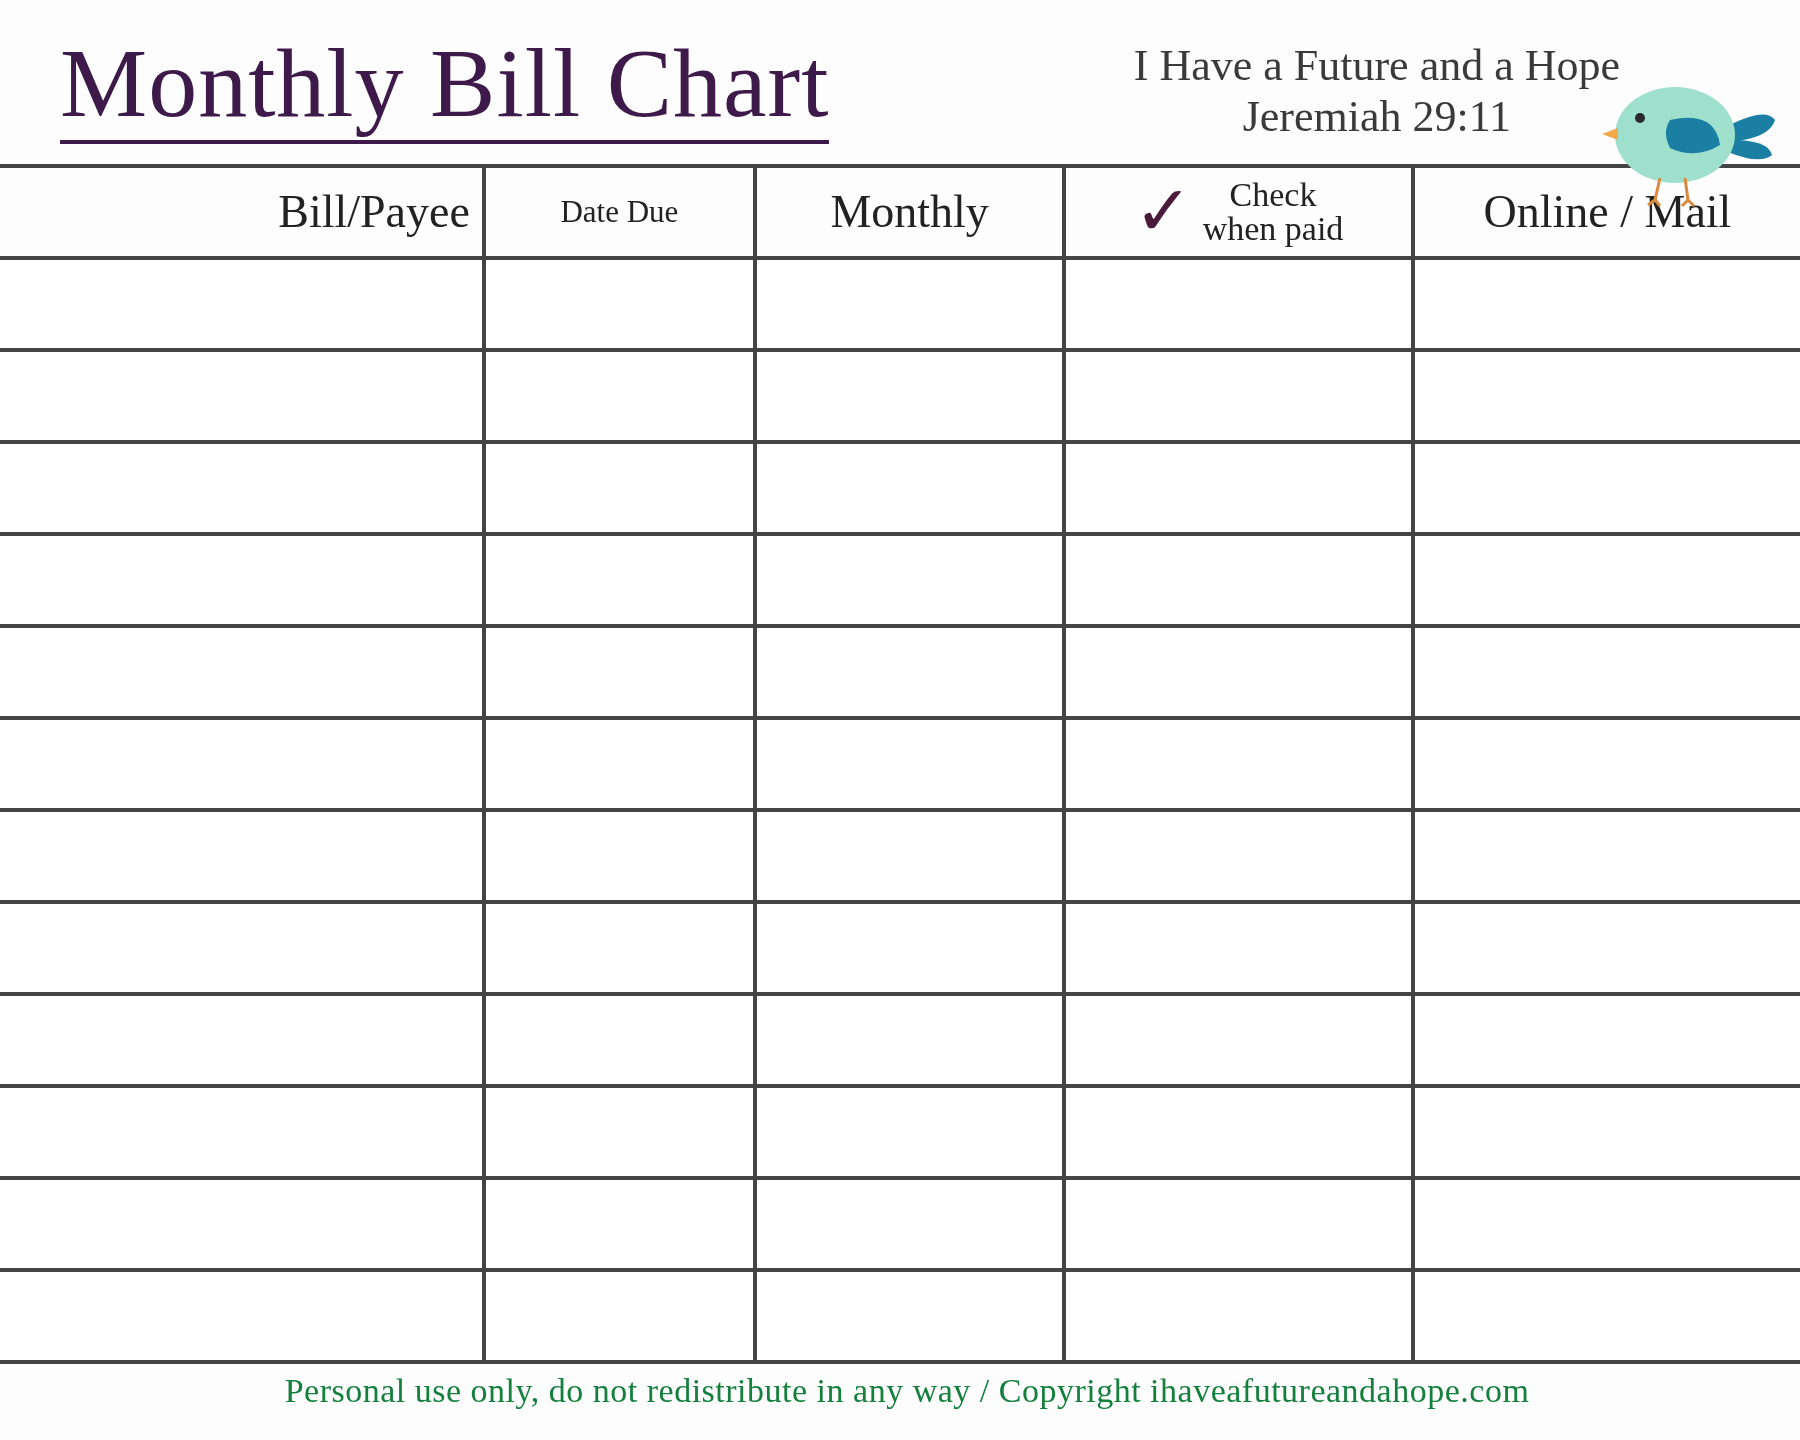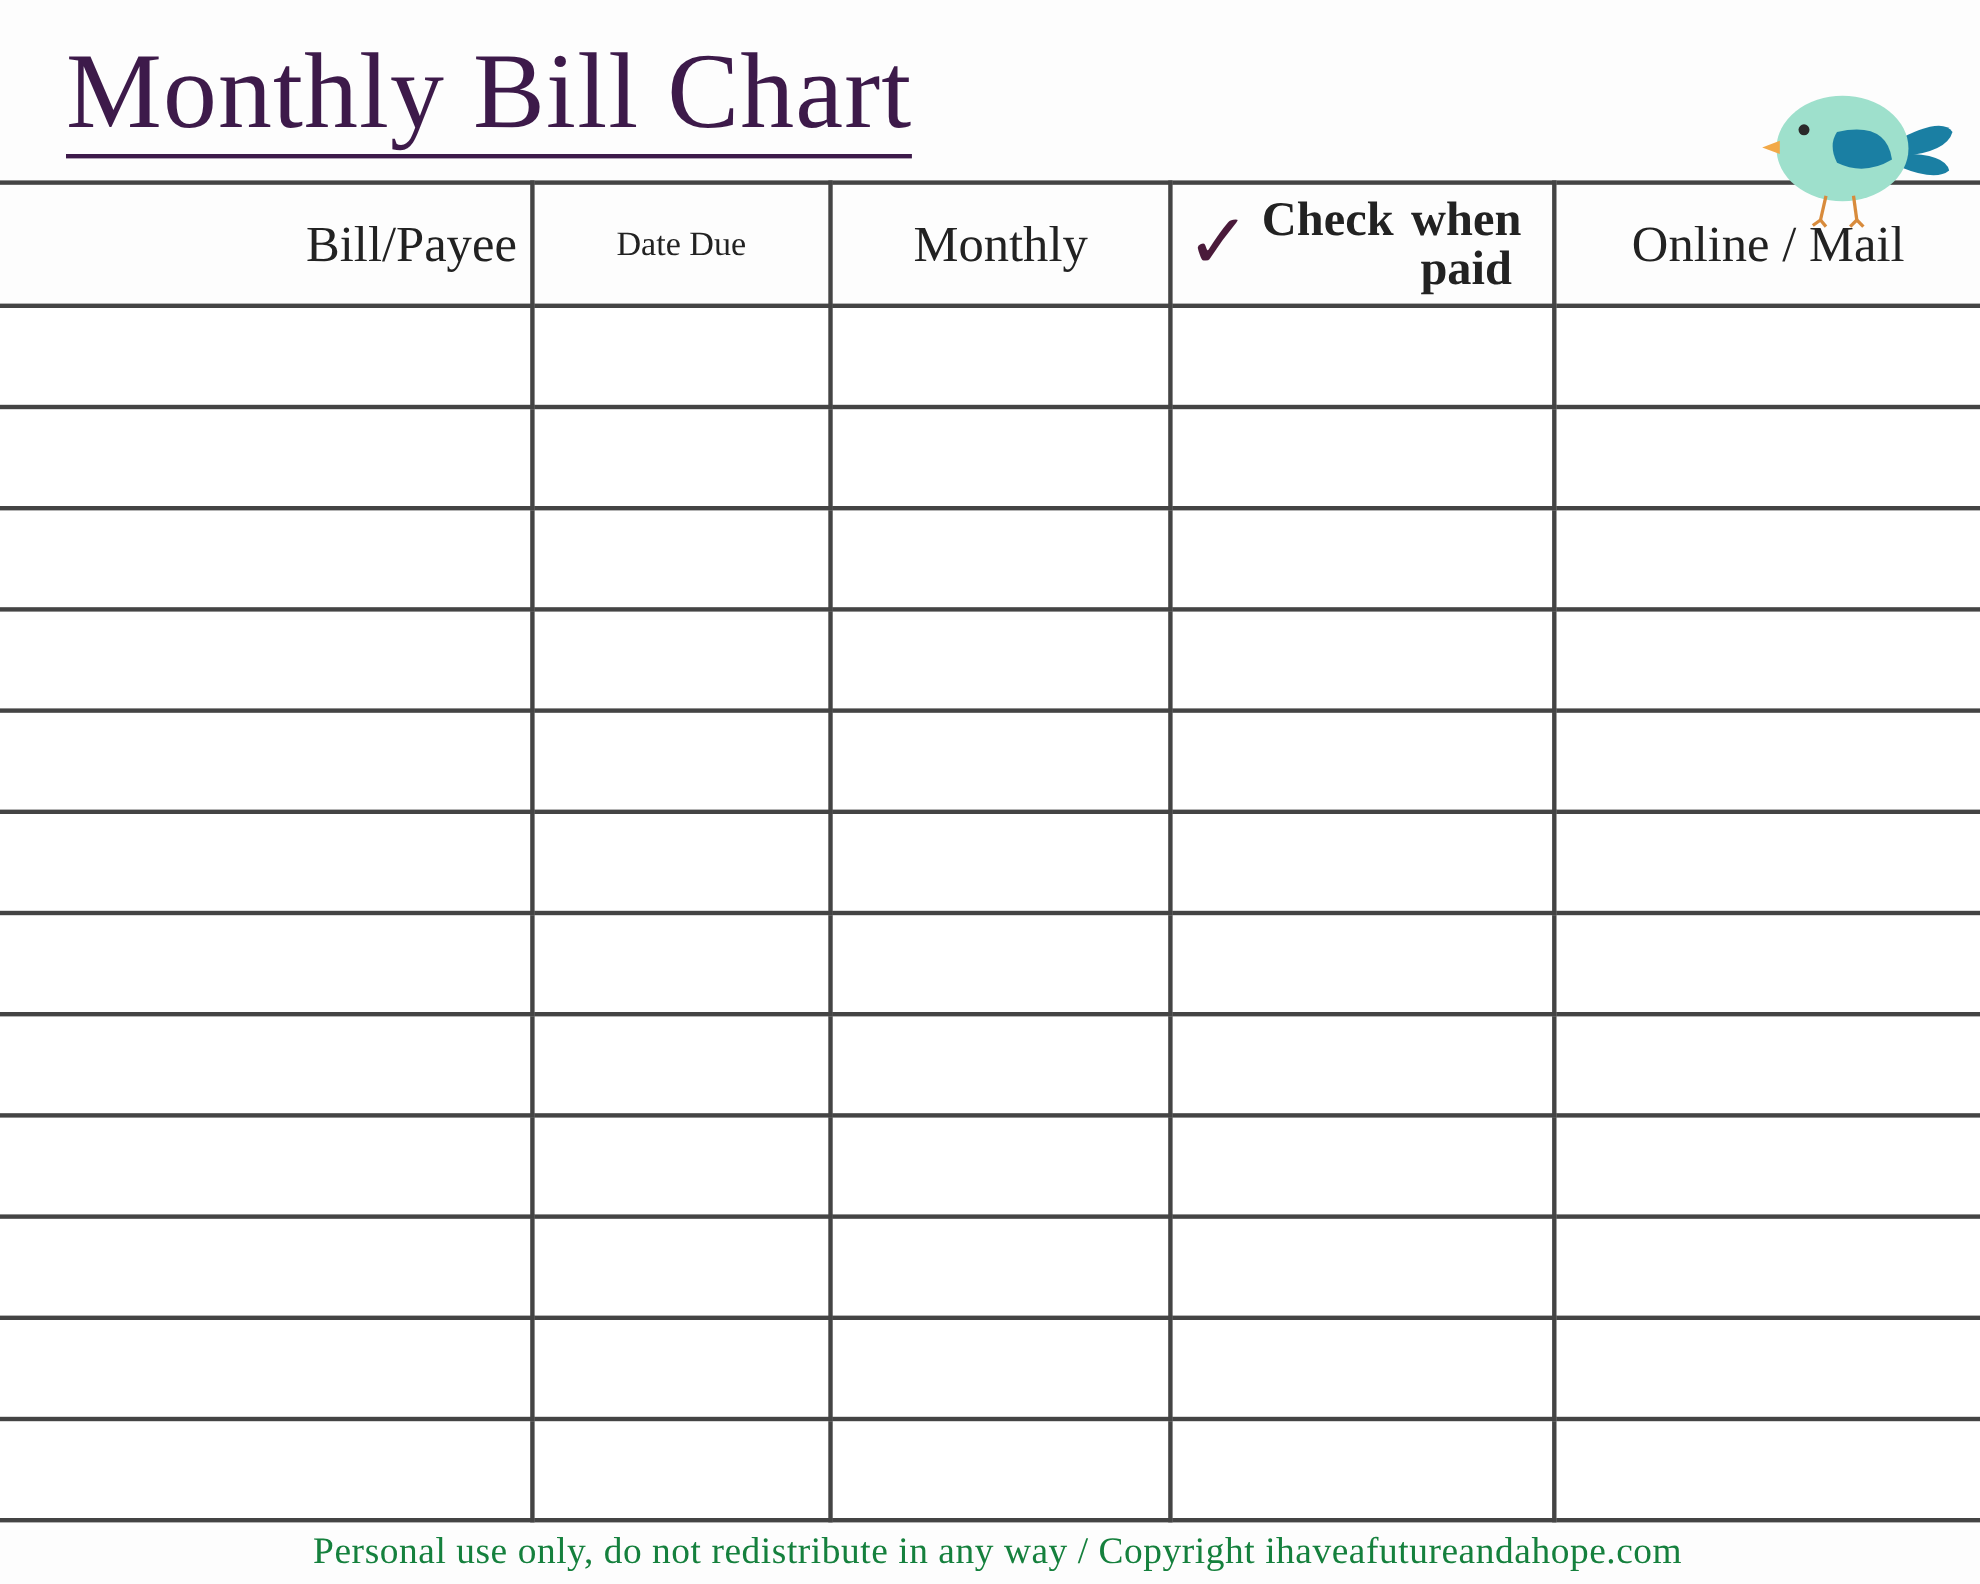--- a/index.html
+++ b/index.html
@@ -41,21 +41,21 @@
     vertical-align: middle;
   }
   th.col1 { width: 25%; text-align: right; }
   th.col2 { width: 14%; font-size: 31px; }
   th.col3 { width: 16%; }
   th.col4 { width: 18%; }
   th.col5 { width: 20%; }
   
   .check-header { display: flex; align-items: center; justify-content: center; gap: 8px; }
   .check-mark { font-family: 'Segoe Script', cursive; font-size: 70px; color: #4a1a3a; line-height: 0.2; margin-right:2px; }
-  .check-text { display: flex; flex-direction: row; line-height: 1.0; font-size: 44px; text-align: center; font-weight: bold; }
+  .check-text { display: flex; flex-direction: column; line-height: 1.0; font-size: 34px; text-align: center; }
   
   td { background: #fff; }
   
   .footer { 
     font-family: 'Segoe Script', 'Comic Sans MS', cursive; 
     font-size: 34px; 
     color: #15803d; 
     text-align: center; 
     padding: 8px 40px 0 54px;
     letter-spacing: 0.5px;
@@ -65,20 +65,24 @@
   table tr th:first-child, table tr td:first-child { border-left: none; }
   table tr th:last-child, table tr td:last-child { border-right: none; }
 </style>
 </head>
 <body>
 
 <div class="page">
 
   <div class="header">
     <div class="title">Monthly Bill Chart</div>
+    <div class="tagline-wrap">
+      <div class="tagline-line1">I Have a Future and a Hope</div>
+      <div class="tagline-line2">Jeremiah 29:11</div>
+    </div>
     <div class="bird">
       <svg width="180" height="150" viewBox="0 0 180 150">
 
         <path d="M 120 70 Q 165 45 175 60 Q 170 78 130 82 Z" fill="#1a7fa3"></path>
         <path d="M 120 80 Q 168 78 172 95 Q 160 105 128 92 Z" fill="#1a7fa3"></path>
 
         <ellipse cx="75" cy="75" rx="60" ry="48" fill="#9ee0cc"></ellipse>
 
         <path d="M 70 60 Q 115 50 120 85 Q 95 100 70 88 Q 62 72 70 60 Z" fill="#1a7fa3"></path>
 

